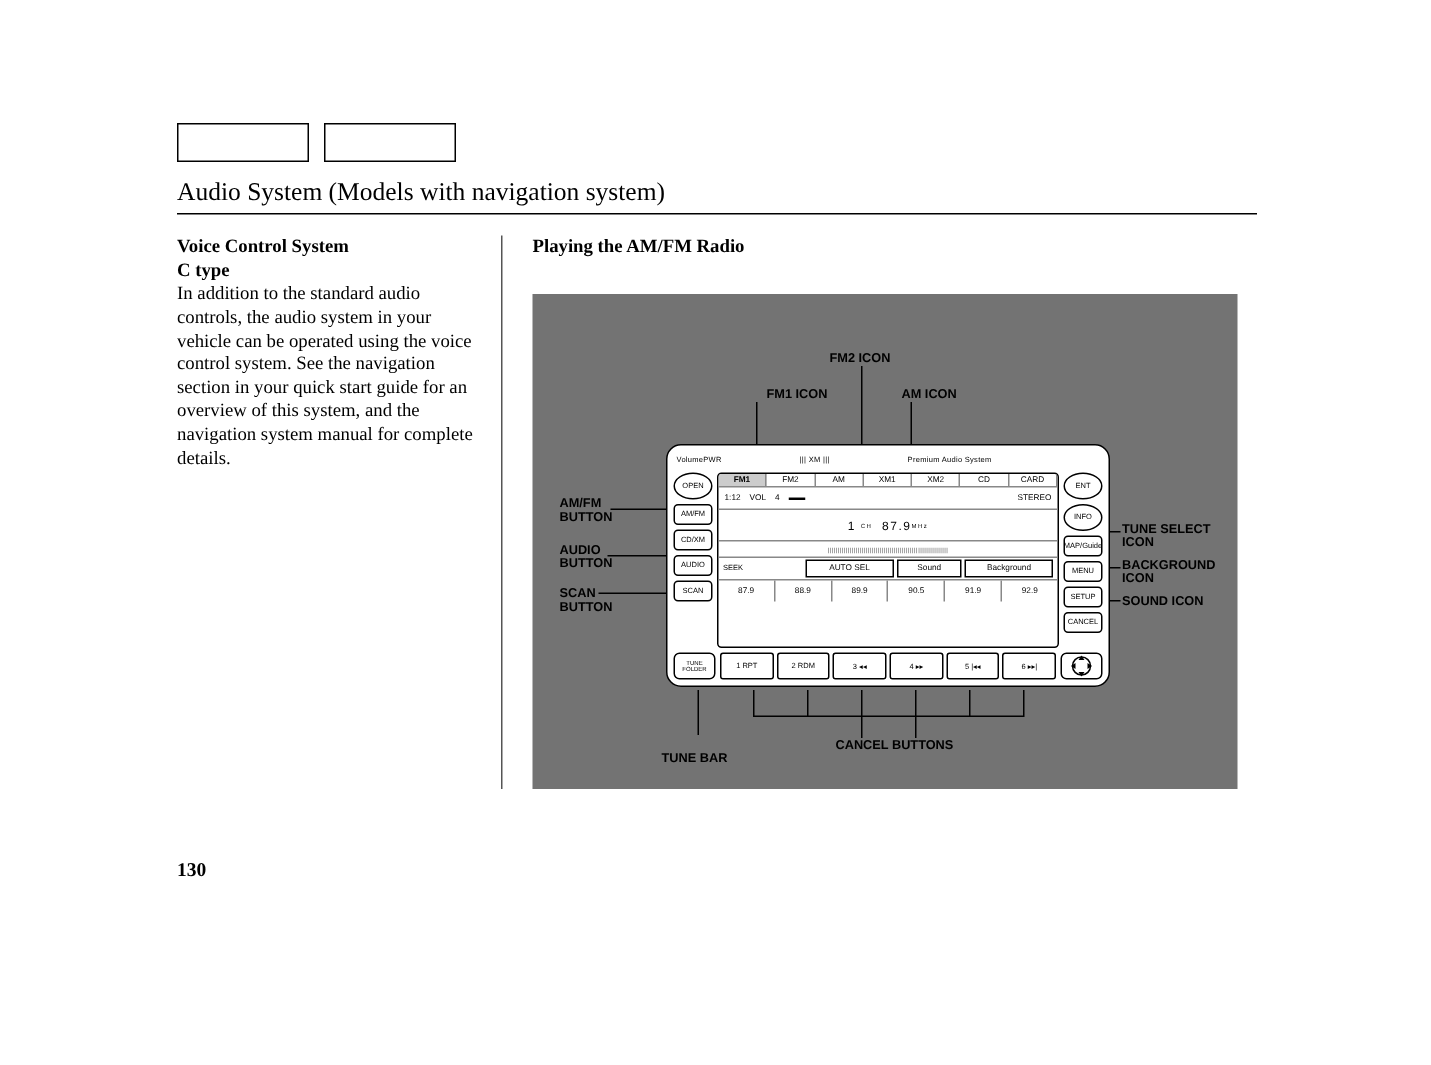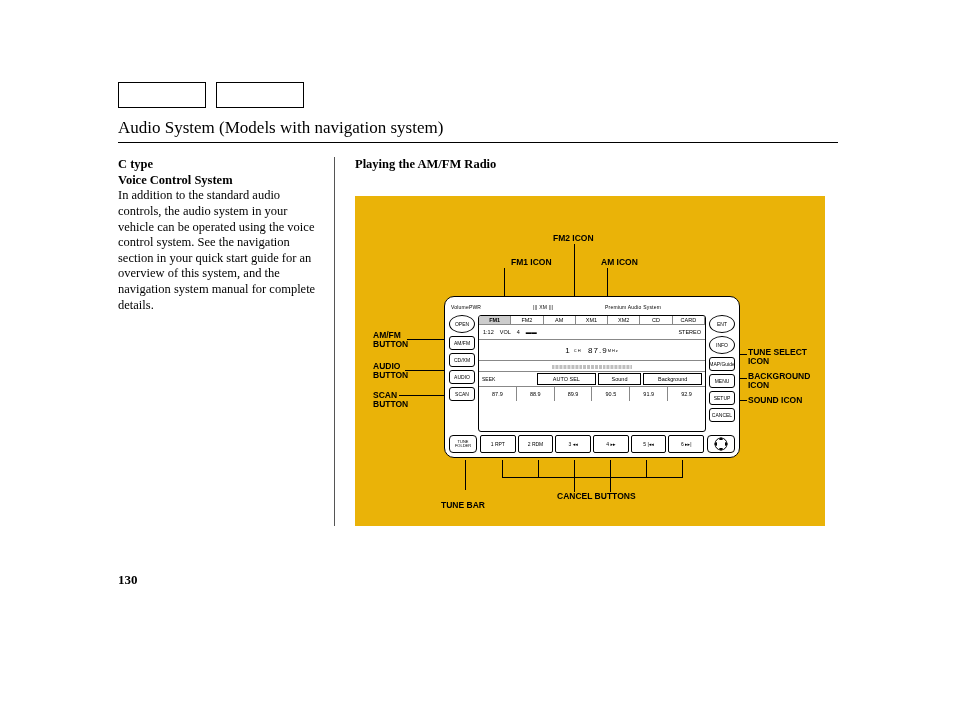--- a/index.html
+++ b/index.html
@@ -52,21 +52,21 @@
     flex: 1;
     position: relative;
   }
   .section-heading {
     font-weight: bold;
     font-size: 12.5px;
     margin-bottom: 24px;
   }
   .illus-area {
     position: relative;
-    background: #eab308;
+    background: #737373;
     width: 470px;
     height: 330px;
     margin-top: 4px;
   }
   .label {
     position: absolute;
     font-family: Arial, Helvetica, sans-serif;
     font-weight: bold;
     font-size: 8.5px;
     line-height: 1.1;
@@ -207,22 +207,22 @@
 
 <div class="page">
   <div class="tabs">
     <div class="tab"></div>
     <div class="tab"></div>
   </div>
   <div class="title">Audio System (Models with navigation system)</div>
 
   <div class="columns">
     <div class="col-left">
+      <div class="para-heading">Voice Control System</div>
       <div class="para-heading">C type</div>
-      <div class="para-heading">Voice Control System</div>
       <div>In addition to the standard audio controls, the audio system in your vehicle can be operated using the voice control system. See the navigation section in your quick start guide for an overview of this system, and the navigation system manual for complete details.</div>
     </div>
 
     <div class="col-right">
       <div class="section-heading">Playing the AM/FM Radio</div>
 
       <div class="illus-area">
 
         <div class="label" style="left:198px;top:38px;">FM2 ICON</div>
         <div class="leader" style="left:219px;top:48px;width:1px;height:68px;"></div>

